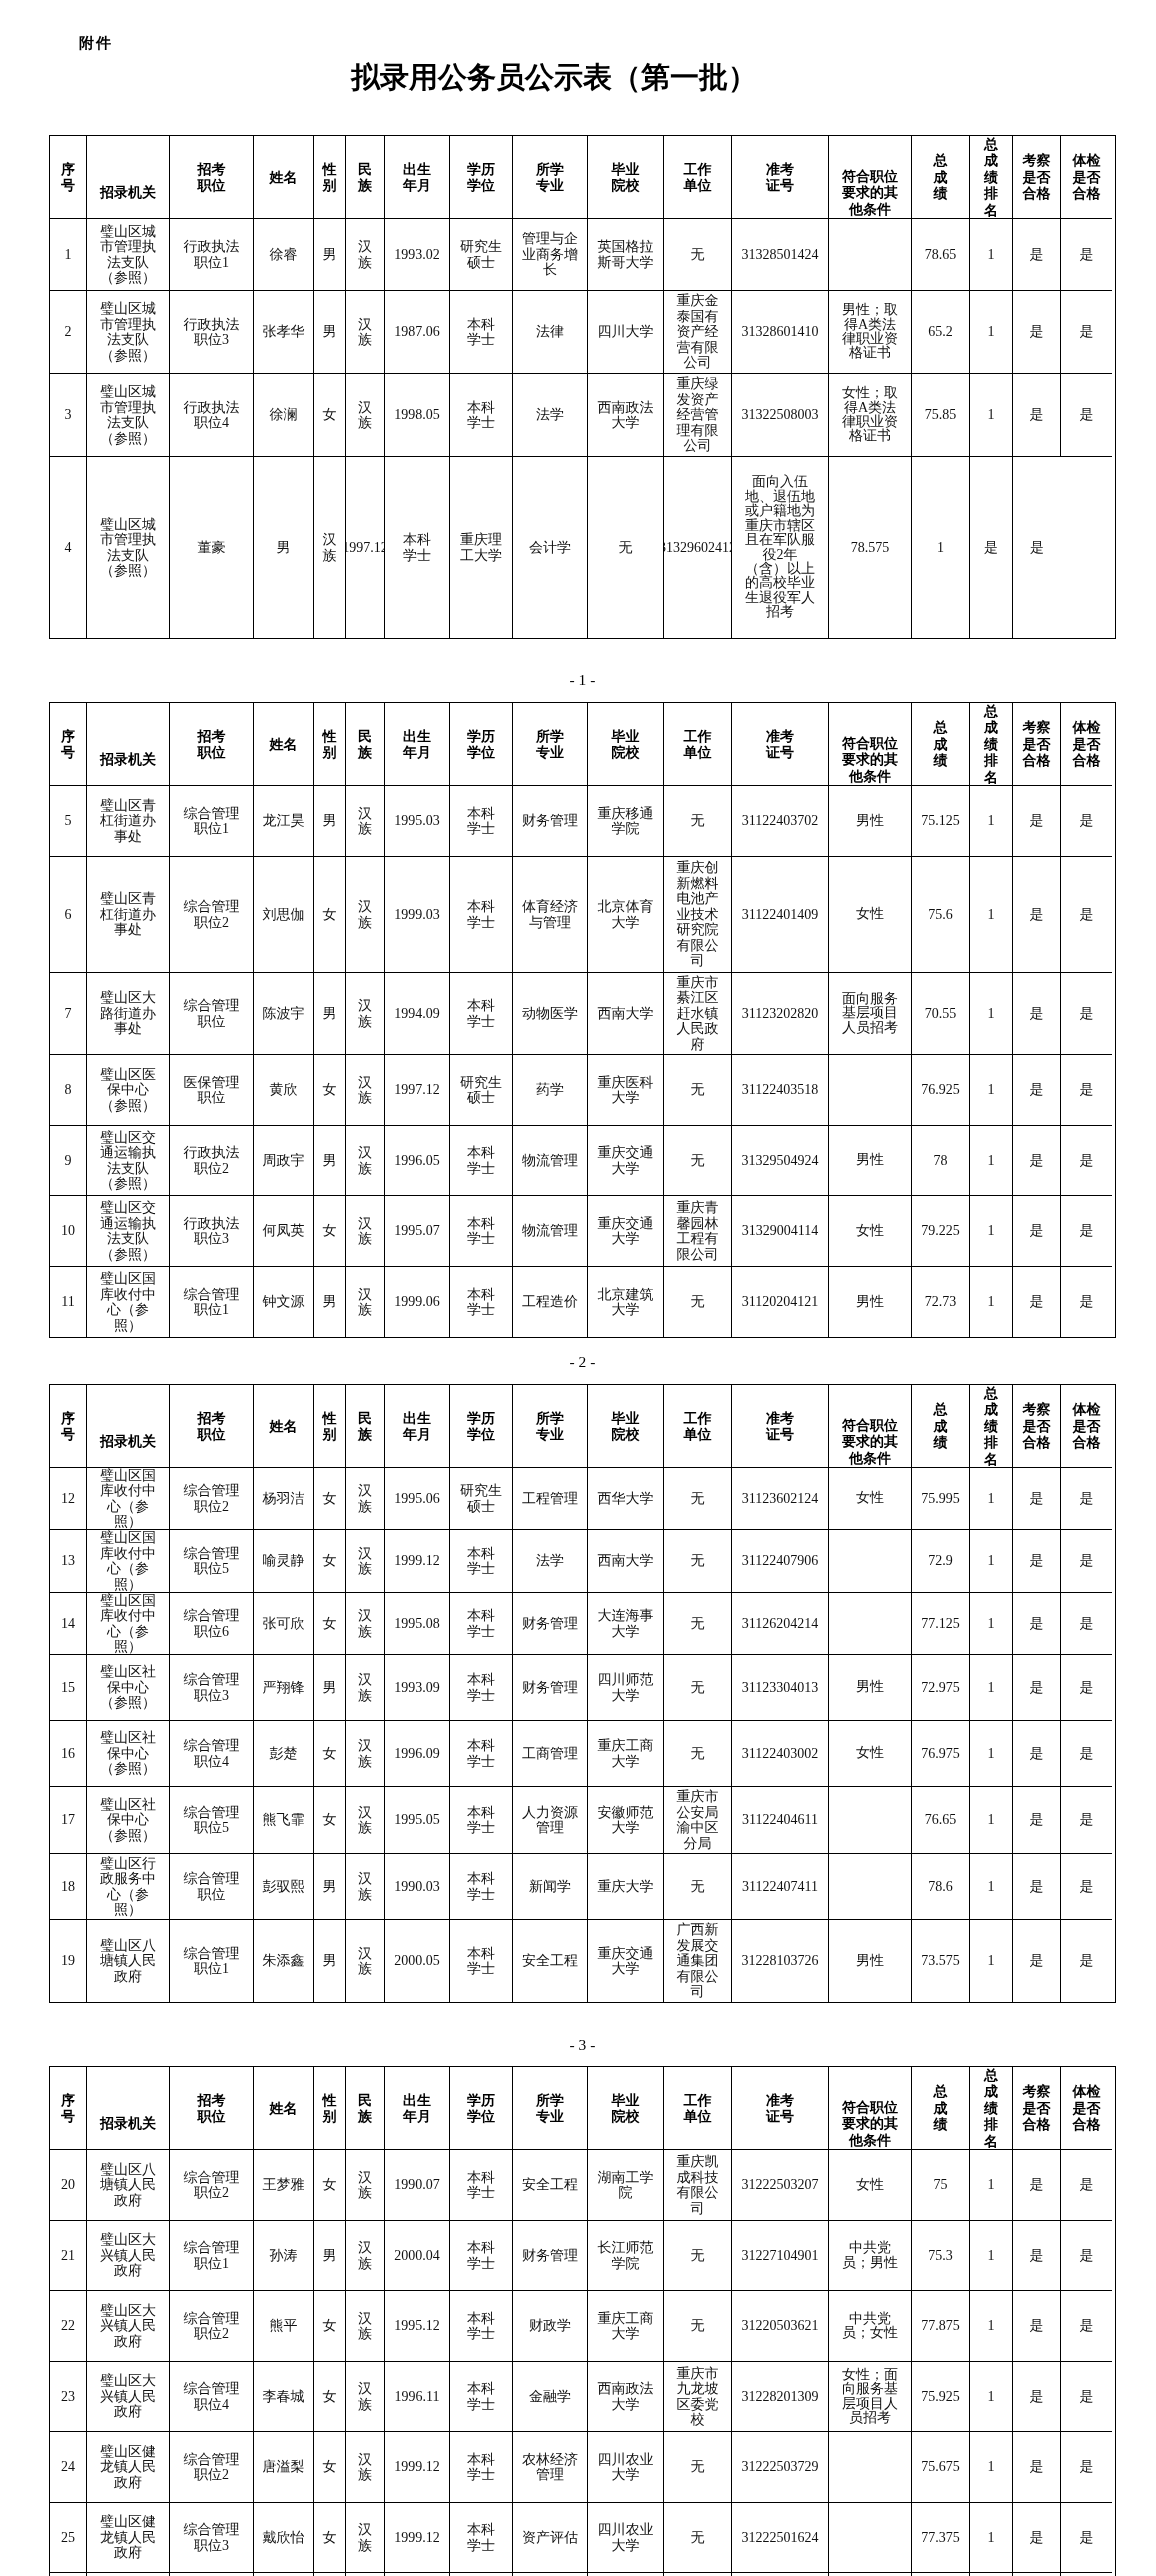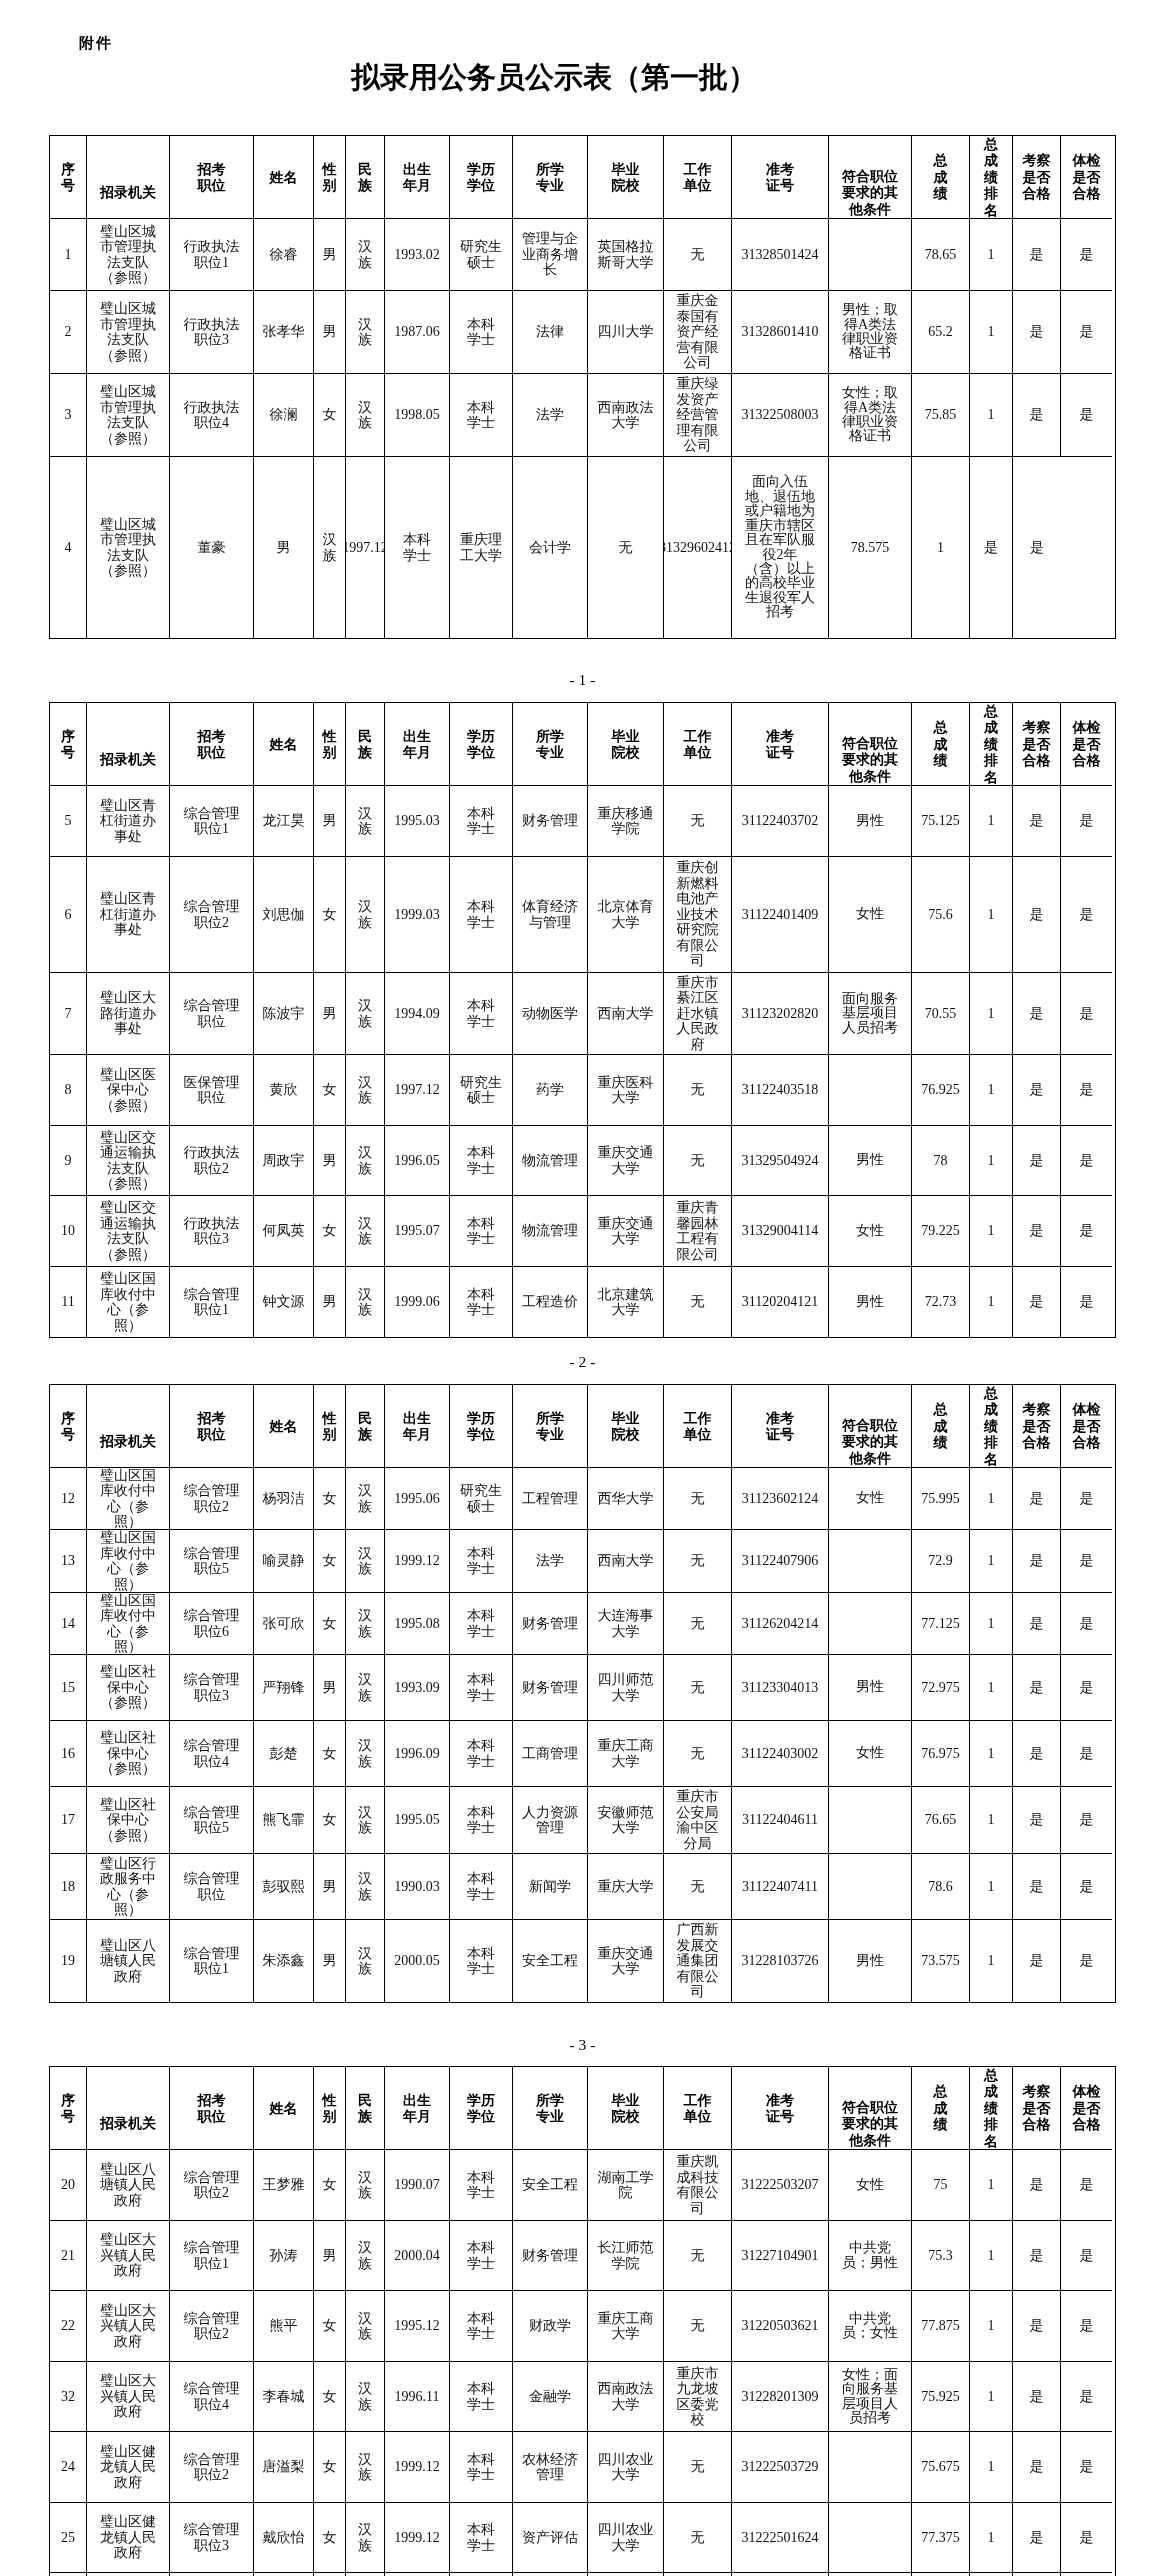--- a/index.html
+++ b/index.html
@@ -779,21 +779,21 @@
     <div class="cell c-employer">无</div>
     <div class="cell c-exam">31220503621</div>
     <div class="cell c-cond">中共党员；女性</div>
     <div class="cell c-score">77.875</div>
     <div class="cell c-rank">1</div>
     <div class="cell c-insp">是</div>
     <div class="cell c-med">是</div>
   </div>
 
   <div class="row body">
-    <div class="cell c-seq">32</div>
+    <div class="cell c-seq">23</div>
     <div class="cell c-agency">璧山区大兴镇人民政府</div>
     <div class="cell c-position">综合管理职位4</div>
     <div class="cell c-name">李春城</div>
     <div class="cell c-gender">女</div>
     <div class="cell c-eth">汉族</div>
     <div class="cell c-birth">1996.11</div>
     <div class="cell c-edu">
       <span class="ln">本科</span>
       <span class="ln">学士</span>
     </div>

